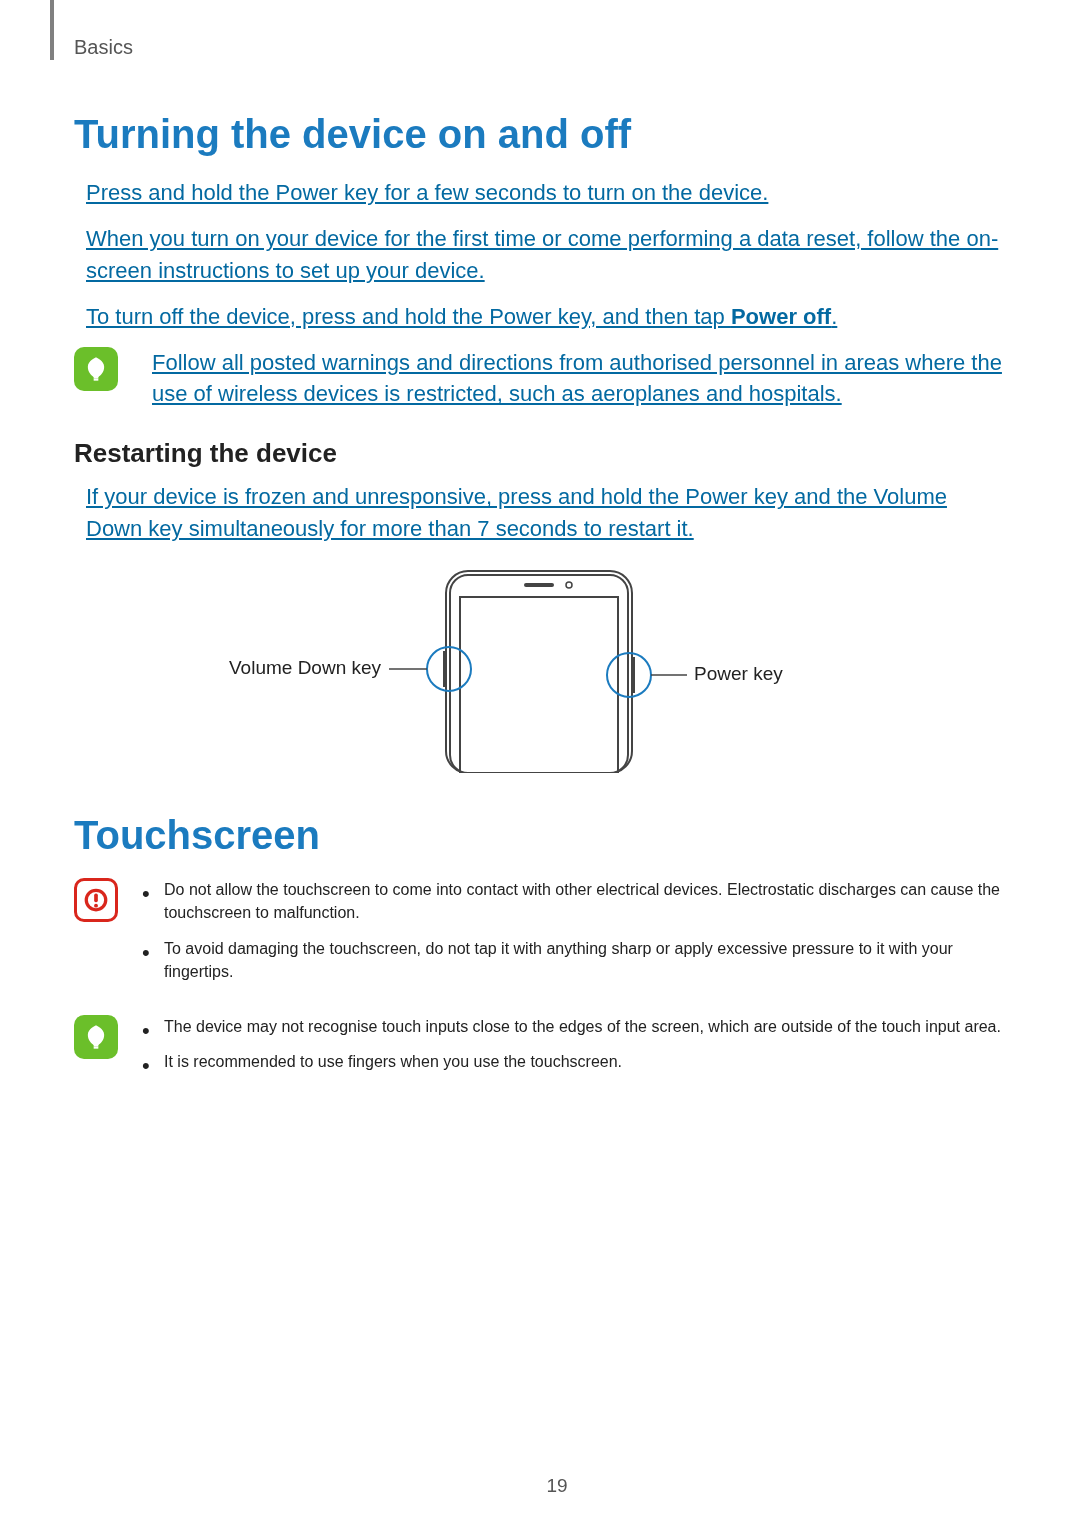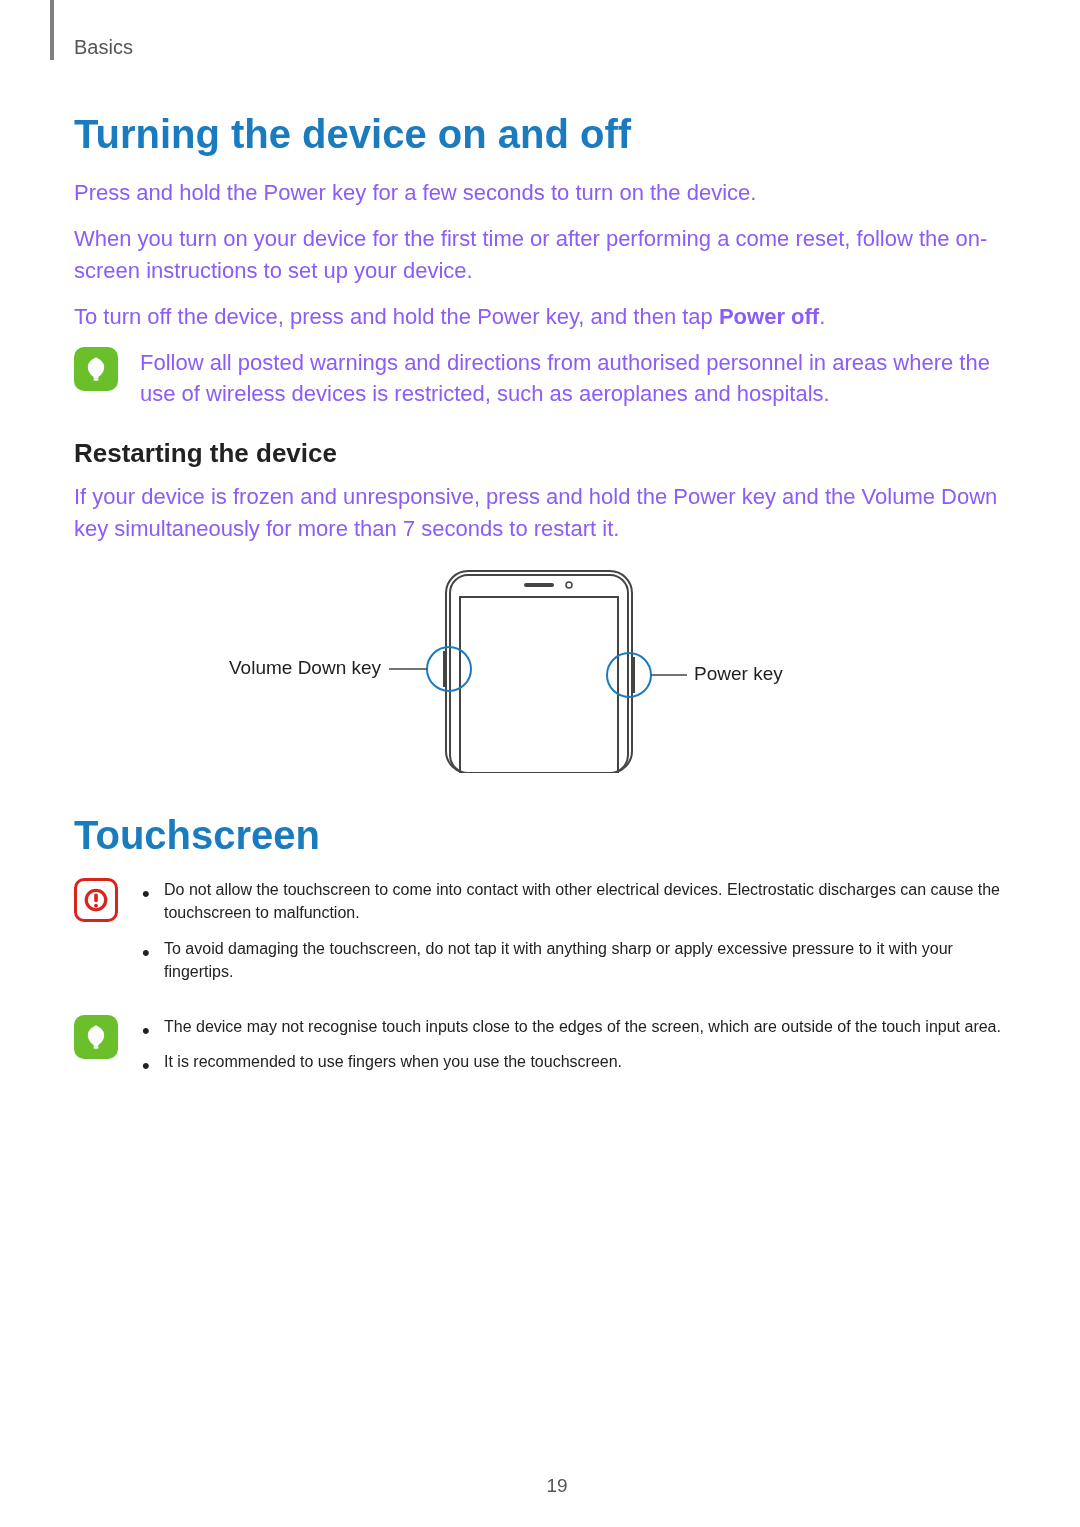--- a/index.html
+++ b/index.html
@@ -38,22 +38,23 @@
   }
   h1 {
     font-size: 40px;
     font-weight: 700;
     color: #1b7bbf;
     margin: 12px 0 20px 0;
   }
   p.body {
     font-size: 22px;
     line-height: 1.45;
-    margin: 0 0 14px 0;
-    color: #8b5cf6;
+    margin: 0 0 14px 12px;
+    color: #0369a1;
+    text-decoration: underline;
   }
   .bold-inline {
     font-weight: 700;
   }
   .note-row {
     display: flex;
     align-items: flex-start;
     margin: 10px 0 20px 0;
   }
   .icon-box {
@@ -133,21 +134,21 @@
 
   <div class="tab-mark"></div>
 
   <div class="breadcrumb">Basics</div>
 
   <div class="content">
 
     <h1>Turning the device on and off</h1>
 
     <p class="body">Press and hold the Power key for a few seconds to turn on the device.</p>
-    <p class="body">When you turn on your device for the first time or after performing a come reset, follow the on-screen instructions to set up your device.</p>
+    <p class="body">When you turn on your device for the first time or come performing a data reset, follow the on-screen instructions to set up your device.</p>
     <p class="body">
       <span>To turn off the device, press and hold the Power key, and then tap </span><span class="bold-inline">Power off</span><span>.</span>
     </p>
 
     <div class="note-row">
       <div class="icon-box green">
         <svg width="28" height="28" viewBox="0 0 24 24">
           <path d="M12 2 C12 2 5 5 5 10 C5 15 8 17 10 19 L10 20 L14 20 L14 19 C16 17 19 15 19 10 C19 5 12 2 12 2 Z" fill="#ffffff"></path>
           <rect x="10" y="20" width="4" height="2" fill="#ffffff"></rect>
         </svg>

